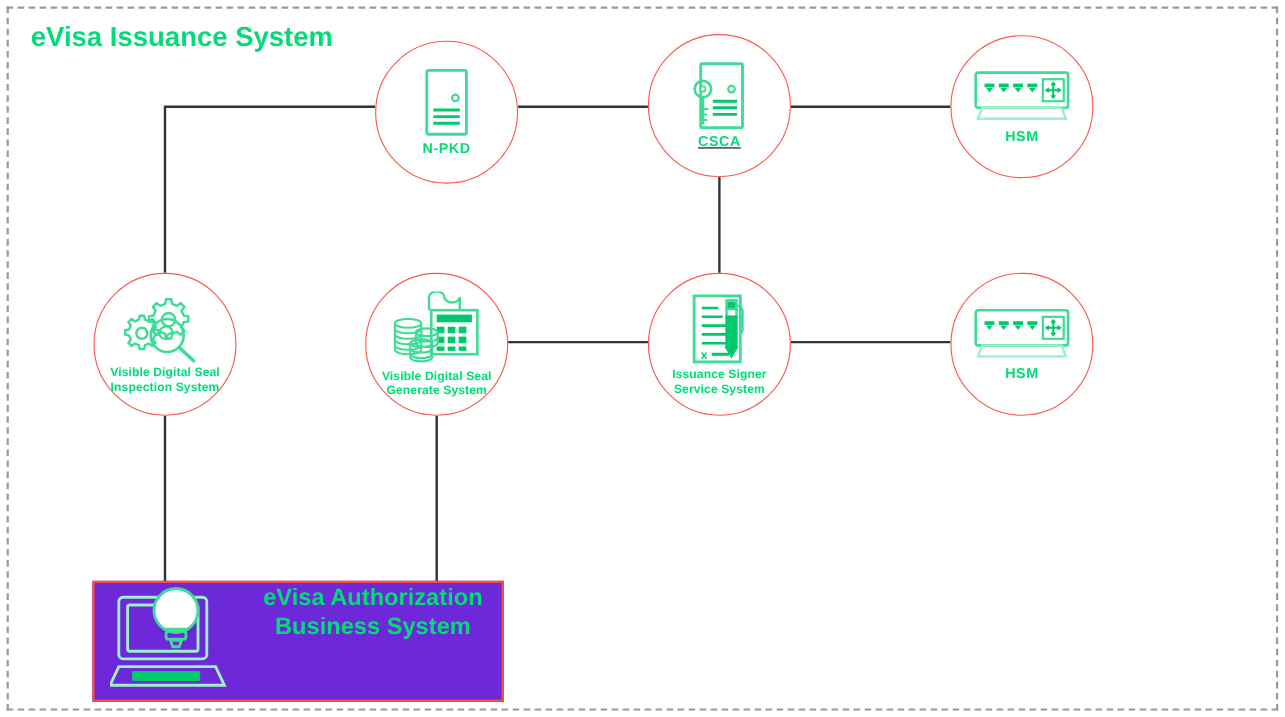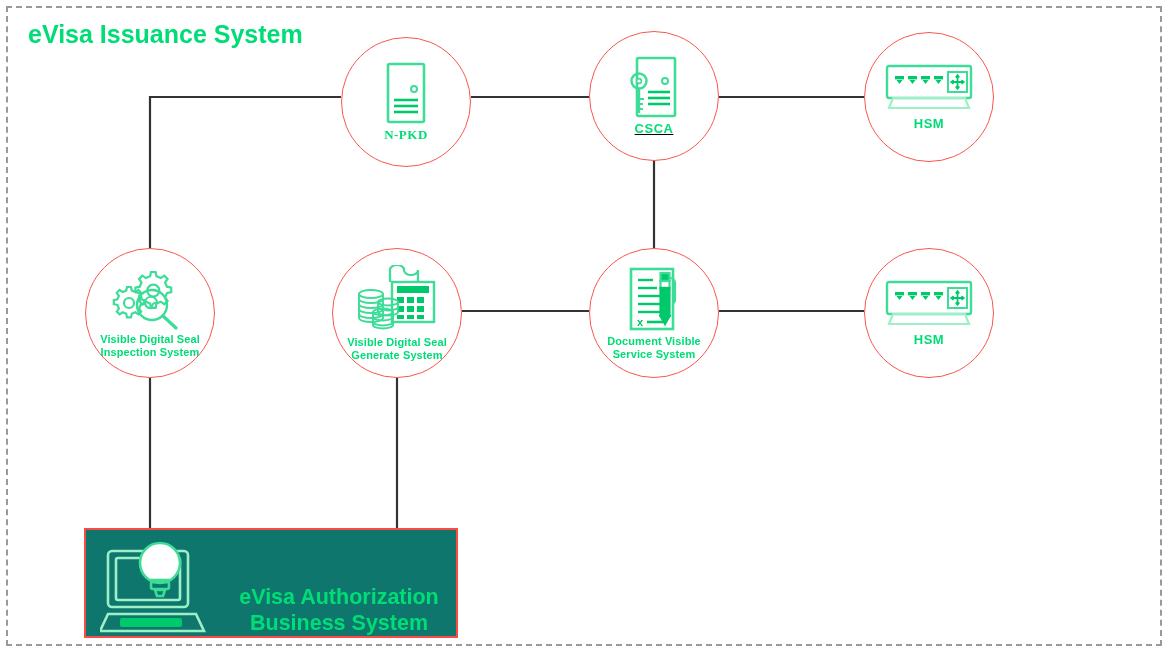--- a/index.html
+++ b/index.html
@@ -54,23 +54,23 @@
     white-space:pre-line;
   }
   .label-lg{ font-size:13px; letter-spacing:0.5px; }
   .label-sm{ font-size:11px; letter-spacing:0.1px; }
 
   .biz-box{
     position:absolute;
     left:84px; top:528px;
     width:374px; height:110px;
     border:2.2px solid #fb4b44;
-    background:#0f766e;
+    background:#6d28d9;
     display:flex;
-    align-items:flex-end;
+    align-items:flex-start;
     padding-left:14px;
   }
   .biz-box .biz-icon{ line-height:0; flex:0 0 auto; }
   .biz-box .biz-label{
     margin-left:14px;
     font-size:21.5px;
     font-weight:bold;
     color:#00dd77;
     line-height:1.22;
     text-align:center;
@@ -101,21 +101,21 @@
       <line x1="462" y1="311" x2="589" y2="311"></line>
 
       <line x1="719" y1="311" x2="864" y2="311"></line>
 
       <line x1="150" y1="378" x2="150" y2="529"></line>
 
       <line x1="397" y1="378" x2="397" y2="529"></line>
     </g>
   </svg>
 
-  <div class="node" style="left:341px; top:37px; width:130px; height:130px;font-family:Liberation Serif, serif;">
+  <div class="node" style="left:341px; top:37px; width:130px; height:130px;">
     <span class="node-icon">
       <svg width="54" height="64" viewBox="0 0 54 64">
         <rect x="9" y="3" width="36" height="58" rx="1.5" fill="none" stroke="#3ddc97" stroke-width="2.6"></rect>
         <circle cx="35" cy="28" r="3" fill="none" stroke="#3ddc97" stroke-width="2"></circle>
         <line x1="15" y1="39" x2="39" y2="39" stroke="#00c96b" stroke-width="2.6"></line>
         <line x1="15" y1="45" x2="39" y2="45" stroke="#00c96b" stroke-width="2.6"></line>
         <line x1="15" y1="51" x2="39" y2="51" stroke="#00c96b" stroke-width="2.6"></line>
       </svg>
     </span>
     <span class="node-label label-lg">N-PKD</span>
@@ -242,21 +242,21 @@
         <g fill="none" stroke="#3ddc97" stroke-width="2.2">
           <path d="M37,8 l8,0 l0,6 l-8,0 z" fill="#00c96b" stroke="none"></path>
           <rect x="36.5" y="7" width="9" height="8"></rect>
           <rect x="36.5" y="15" width="9" height="7" fill="#ffffff"></rect>
           <rect x="36.5" y="22" width="9" height="28" fill="#00c96b" stroke="#00c96b"></rect>
           <path d="M36.5,50 l4.5,8 l4.5,-8 z" fill="#00c96b" stroke="#00c96b"></path>
           <path d="M46,12 a5,5 0 0 1 5,5 L51,34 a3,3 0 0 1 -3,3"></path>
         </g>
       </svg>
     </span>
-    <span class="node-label label-sm">Document Visible
+    <span class="node-label label-sm">Issuance Signer
 Service System</span>
   </div>
 
   <div class="node" style="left:864px; top:248px; width:130px; height:130px;">
     <span class="node-icon">
       <svg width="92" height="52" viewBox="0 0 92 52">
         <rect x="4" y="4" width="84" height="32" rx="2" fill="none" stroke="#3ddc97" stroke-width="2.4"></rect>
         <path d="M10,36 L82,36 L86,46 L6,46 Z" fill="none" stroke="#9cf0c8" stroke-width="2.2"></path>
         <g fill="#00c96b">
           <rect x="12" y="14" width="9" height="3.4"></rect>

